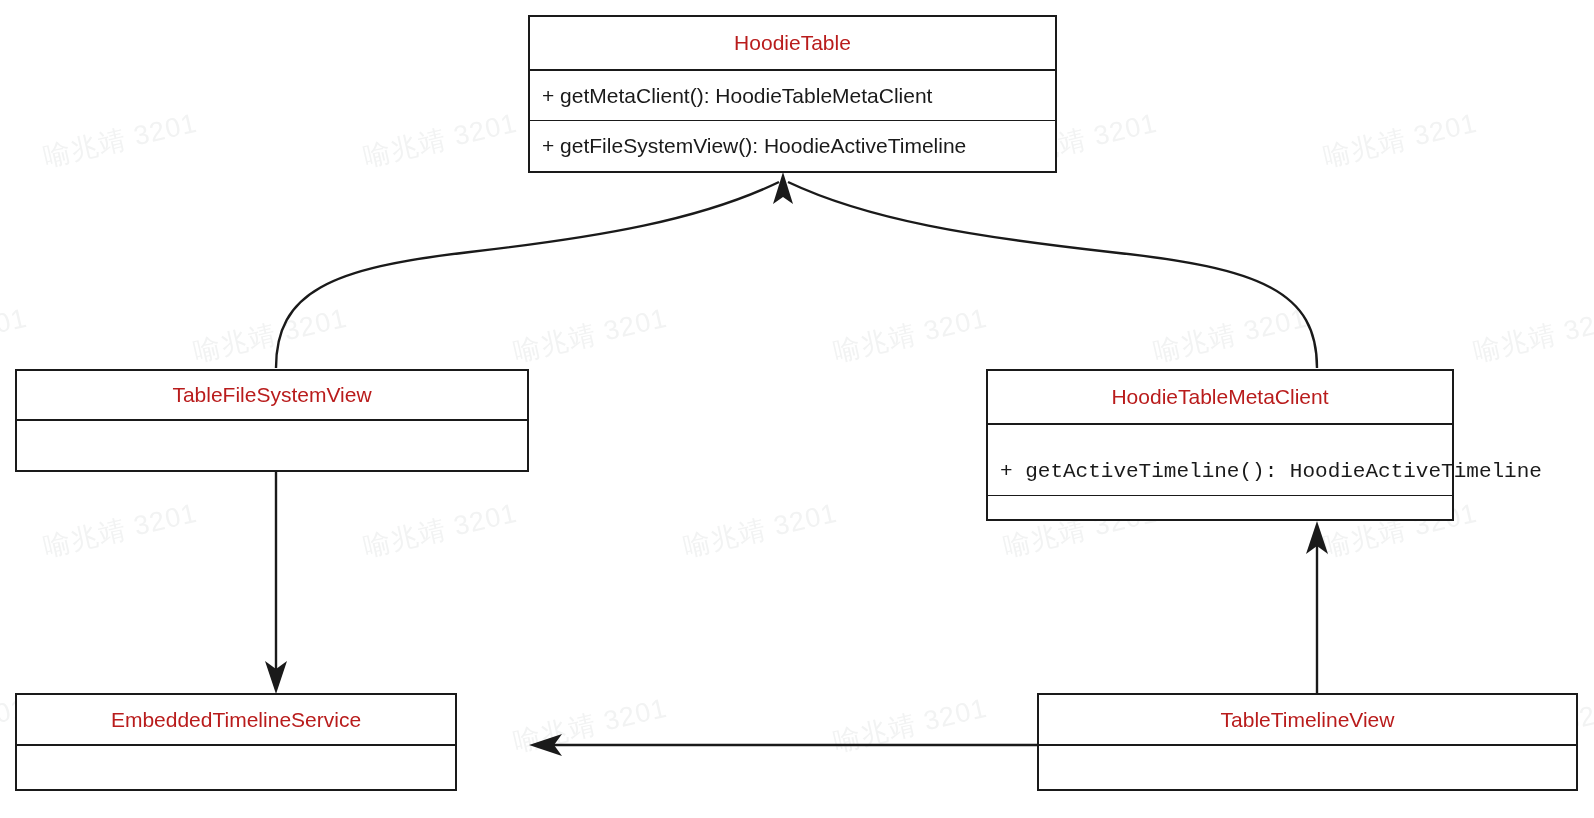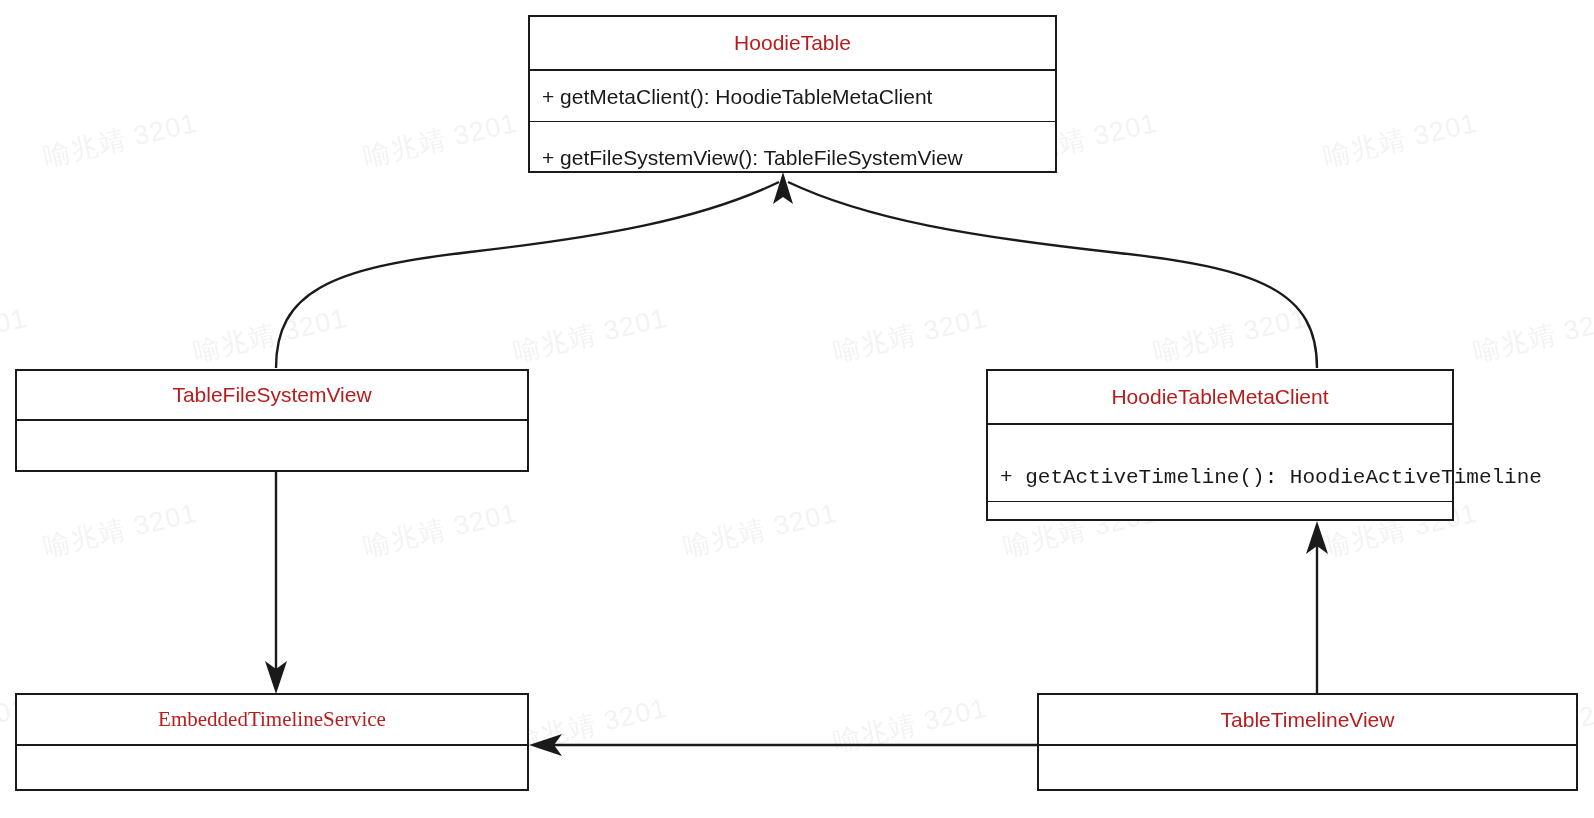--- a/index.html
+++ b/index.html
@@ -76,21 +76,20 @@
     justify-content: center;
   }
   .uml-member {
     box-sizing: border-box;
     font-size: 21px;
     color: #1a1a1a;
     padding: 12px 12px;
     display: flex;
     align-items: center;
     white-space: nowrap;
-    margin-top: 12px;
   }
   .uml-member.divided {
     border-bottom: 1px solid #1a1a1a;
   }
   .uml-members.empty {
     display: block;
   }
 </style>
 </head>
 <body>
@@ -141,37 +140,37 @@
     <polygon points="1317,521 1306,554 1317,546 1328,554" fill="#1a1a1a"></polygon>
 
     <line x1="1578" y1="745" x2="547" y2="745" stroke="#1a1a1a" stroke-width="2.4"></line>
     <polygon points="529,745 562,734 554,745 562,756" fill="#1a1a1a"></polygon>
   </svg>
 
   <div class="uml-class" style="left:528px; top:15px; width:529px; height:158px;">
     <div class="uml-class-name" style="height:54px;">HoodieTable</div>
     <div class="uml-members" style="height:100px;">
       <div class="uml-member divided" style="height:50px;">+ getMetaClient(): HoodieTableMetaClient</div>
-      <div class="uml-member" style="height:50px;">+ getFileSystemView(): TableFileSystemView</div>
+      <div class="uml-member" style="height:50px;">+ getFileSystemView(): HoodieActiveTimeline</div>
     </div>
   </div>
 
   <div class="uml-class" style="left:15px; top:369px; width:514px; height:103px;">
     <div class="uml-class-name" style="height:50px;">TableFileSystemView</div>
     <div class="uml-members empty" style="height:41px;"></div>
   </div>
 
   <div class="uml-class" style="left:986px; top:369px; width:468px; height:152px;">
     <div class="uml-class-name" style="height:54px;">HoodieTableMetaClient</div>
     <div class="uml-members" style="height:94px;">
       <div class="uml-member divided" style="height:47px;font-family:Liberation Mono, monospace;">+ getActiveTimeline(): HoodieActiveTimeline</div>
     </div>
   </div>
 
-  <div class="uml-class" style="left:15px; top:693px; width:514px; height:98px;font-family:Liberation Serif, serif;">
+  <div class="uml-class" style="left:15px; top:693px; width:442px; height:98px;">
     <div class="uml-class-name" style="height:51px;">EmbeddedTimelineService</div>
     <div class="uml-members empty" style="height:43px;"></div>
   </div>
 
   <div class="uml-class" style="left:1037px; top:693px; width:541px; height:98px;">
     <div class="uml-class-name" style="height:51px;">TableTimelineView</div>
     <div class="uml-members empty" style="height:43px;"></div>
   </div>
 
 </div>

